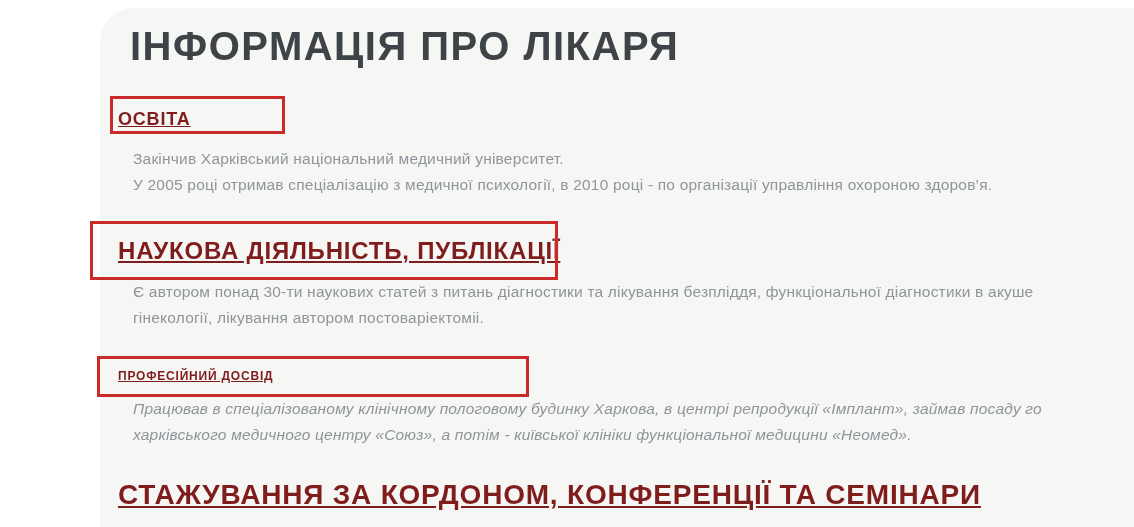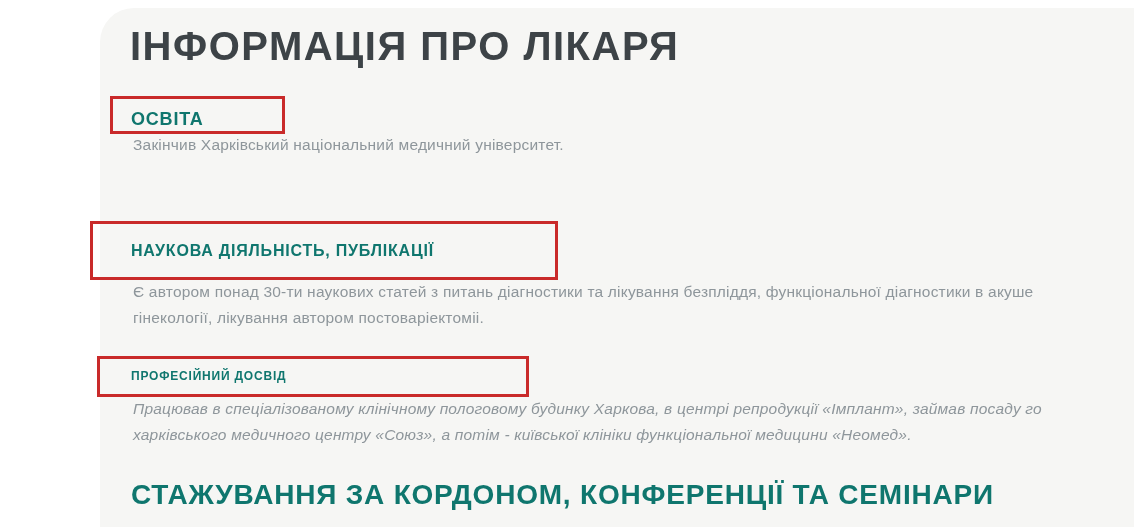--- a/index.html
+++ b/index.html
@@ -27,38 +27,39 @@
     position: absolute;
     left: 130px; top: 24px;
     font-size: 40px;
     font-weight: bold;
     letter-spacing: 1.5px;
     color: #3d4347;
     white-space: nowrap;
   }
   .sec-heading {
     position: absolute;
-    left: 131px;
-    color: #0f766e;
+    left: 118px;
+    color: #7f1d1d;
     font-weight: bold;
     letter-spacing: 0.8px;
     white-space: nowrap;
+    text-decoration: underline;
   }
   .h-edu   { top: 109px; font-size: 18px; line-height: 20px; }
-  .h-sci   { top: 239px; font-size: 16px; line-height: 23px; }
+  .h-sci   { top: 239px; font-size: 24px; line-height: 23px; }
   .h-exp   { top: 366px; font-size: 12px; line-height: 21px; }
   .h-train { top: 483px; font-size: 28px; line-height: 23px; }
   .para {
     position: absolute;
     left: 133px;
     color: #8e969b;
     font-size: 15.5px;
     letter-spacing: 0.2px;
   }
-  .p-edu { top: 132px; }
+  .p-edu { top: 146px; }
   .p-sci { top: 279px; }
   .p-exp { top: 396px; font-style: italic; }
   .para .line {
     white-space: nowrap;
     line-height: 26px;
   }
   .hl {
     position: absolute;
     border: 3px solid #c92a2a;
     background: transparent;
@@ -74,20 +75,21 @@
 <div class="page">
 
   <div class="card"></div>
 
   <h1 class="title">ІНФОРМАЦІЯ ПРО ЛІКАРЯ</h1>
 
   <h2 class="sec-heading h-edu">ОСВІТА</h2>
 
   <div class="para p-edu">
     <div class="line">Закінчив Харківський національний медичний університет.</div>
+    <div class="line">У 2005 році отримав спеціалізацію з медичної психології, в 2010 році - по організації управління охороною здоров’я.</div>
   </div>
 
   <h2 class="sec-heading h-sci">НАУКОВА ДІЯЛЬНІСТЬ, ПУБЛІКАЦІЇ</h2>
 
   <div class="para p-sci">
     <div class="line">Є автором понад 30-ти наукових статей з питань діагностики та лікування безпліддя, функціональної діагностики в акуше</div>
     <div class="line">гінекології, лікування автором постоваріектоміі.</div>
   </div>
 
   <h2 class="sec-heading h-exp">ПРОФЕСІЙНИЙ ДОСВІД</h2>

